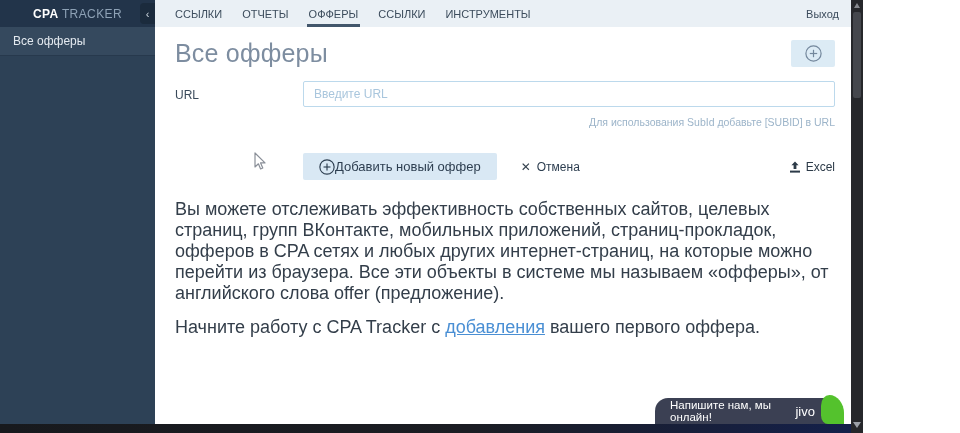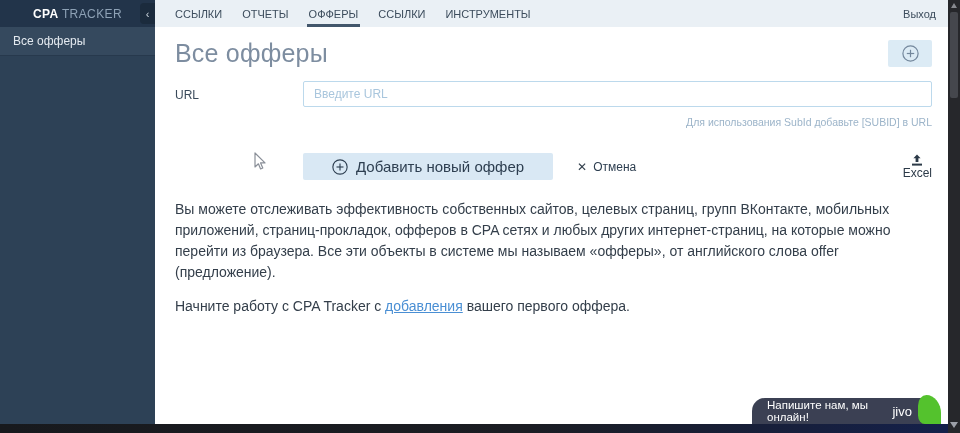--- a/index.html
+++ b/index.html
@@ -1,18 +1,18 @@
 <!DOCTYPE html>
 <html><head>
 <meta charset="utf-8">
 <style>
   * { margin:0; padding:0; box-sizing:border-box; }
   body { background:#fff; }
   .stage {
-    position:relative; width:960px; height:433px; overflow:hidden;
+    position:relative; width:863px; height:433px; overflow:hidden;
     font-family:"Liberation Sans", sans-serif; background:#b91c1c;
   }
 
   
   .sidebar { position:absolute; left:0; top:0; width:155px; height:424px; background:#2d4156; }
   .sb-header { position:relative; height:27px; background:#22344a; display:flex; align-items:center; justify-content:center; }
   .logo { font-size:12px; color:#fff; font-weight:bold; letter-spacing:.4px; white-space:nowrap; }
   .logo .light { color:#8ea2b6; font-weight:normal; }
   .collapse-btn { position:absolute; right:0; top:3px; width:15px; height:21px; background:#1b2b3d;
     border-radius:4px 0 0 4px; color:#cfd8e0; display:flex; align-items:center; justify-content:center;
@@ -36,30 +36,30 @@
 
   .form { margin-top:13px; }
   .frow { display:flex; margin-bottom:9px; }
   .flabel { width:128px; font-size:12px; color:#3a4a5a; padding-top:7px; }
   .finput { flex:1; height:26px; border:1px solid #bcd9ec; border-radius:2px; padding:0 10px;
     font-size:12px; color:#33414f; font-family:"Liberation Sans", sans-serif; outline:none; }
   .finput::placeholder { color:#a9c6dd; }
   .fhint { margin-left:128px; font-size:10.5px; color:#9cb4c9; margin-top:1px;text-align:right; }
 
   .actions { display:flex; align-items:center; margin-top:25px; padding-left:128px; }
-  .submit-btn { display:inline-flex; align-items:center; gap:8px; height:27px; padding:0 29px;
-    background:#d9e8f4; border:none; border-radius:2px; font-size:15px; color:#2d3e50;
+  .submit-btn { display:inline-flex; align-items:center; gap:0; height:27px; padding:0 16px;
+    background:#d9e8f4; border:none; border-radius:2px; font-size:13px; color:#2d3e50;
     font-family:"Liberation Sans", sans-serif; cursor:pointer; }
   .cancel-btn { display:inline-flex; align-items:center; gap:6px; margin-left:24px; font-size:12px;
     color:#2d3e50; background:none; border:none; font-family:"Liberation Sans", sans-serif; cursor:pointer; }
   .cancel-x { font-size:12px; color:#33404d; }
-  .excel-link { margin-left:auto; display:inline-flex; align-items:center; font-size:12px;
-    color:#2c3a48; text-decoration:none; cursor:pointer;flex-direction:column; }
+  .excel-link { margin-left:auto; display:inline-flex; gap:5px; align-items:center; font-size:12px;
+    color:#2c3a48; text-decoration:none; cursor:pointer; }
 
-  .para { margin-top:19px; font-size:14px; line-height:21px; color:#333e4a; }
+  .para { margin-top:19px; font-size:18px; line-height:21px; color:#333e4a; }
   .para2 { margin-top:13px; }
   .inline-link { color:#4a8fd4; text-decoration:underline; cursor:pointer; }
 
   
   .chat { position:absolute; right:20px; bottom:9px; width:188px; height:26px; background:#3b4053;
     border-radius:13px 13px 0 0; display:flex; align-items:center; padding-left:15px; color:#fff; cursor:pointer; }
   .chat-msg { font-size:11.5px; }
   .chat-brand { margin-left:auto; margin-right:28px; font-size:13px; color:#fff; }
   .chat-leaf { position:absolute; right:-1px; top:-3px; width:23px; height:29px; background:#54c22d;
     border-radius:55% 95% 0 45%; }

